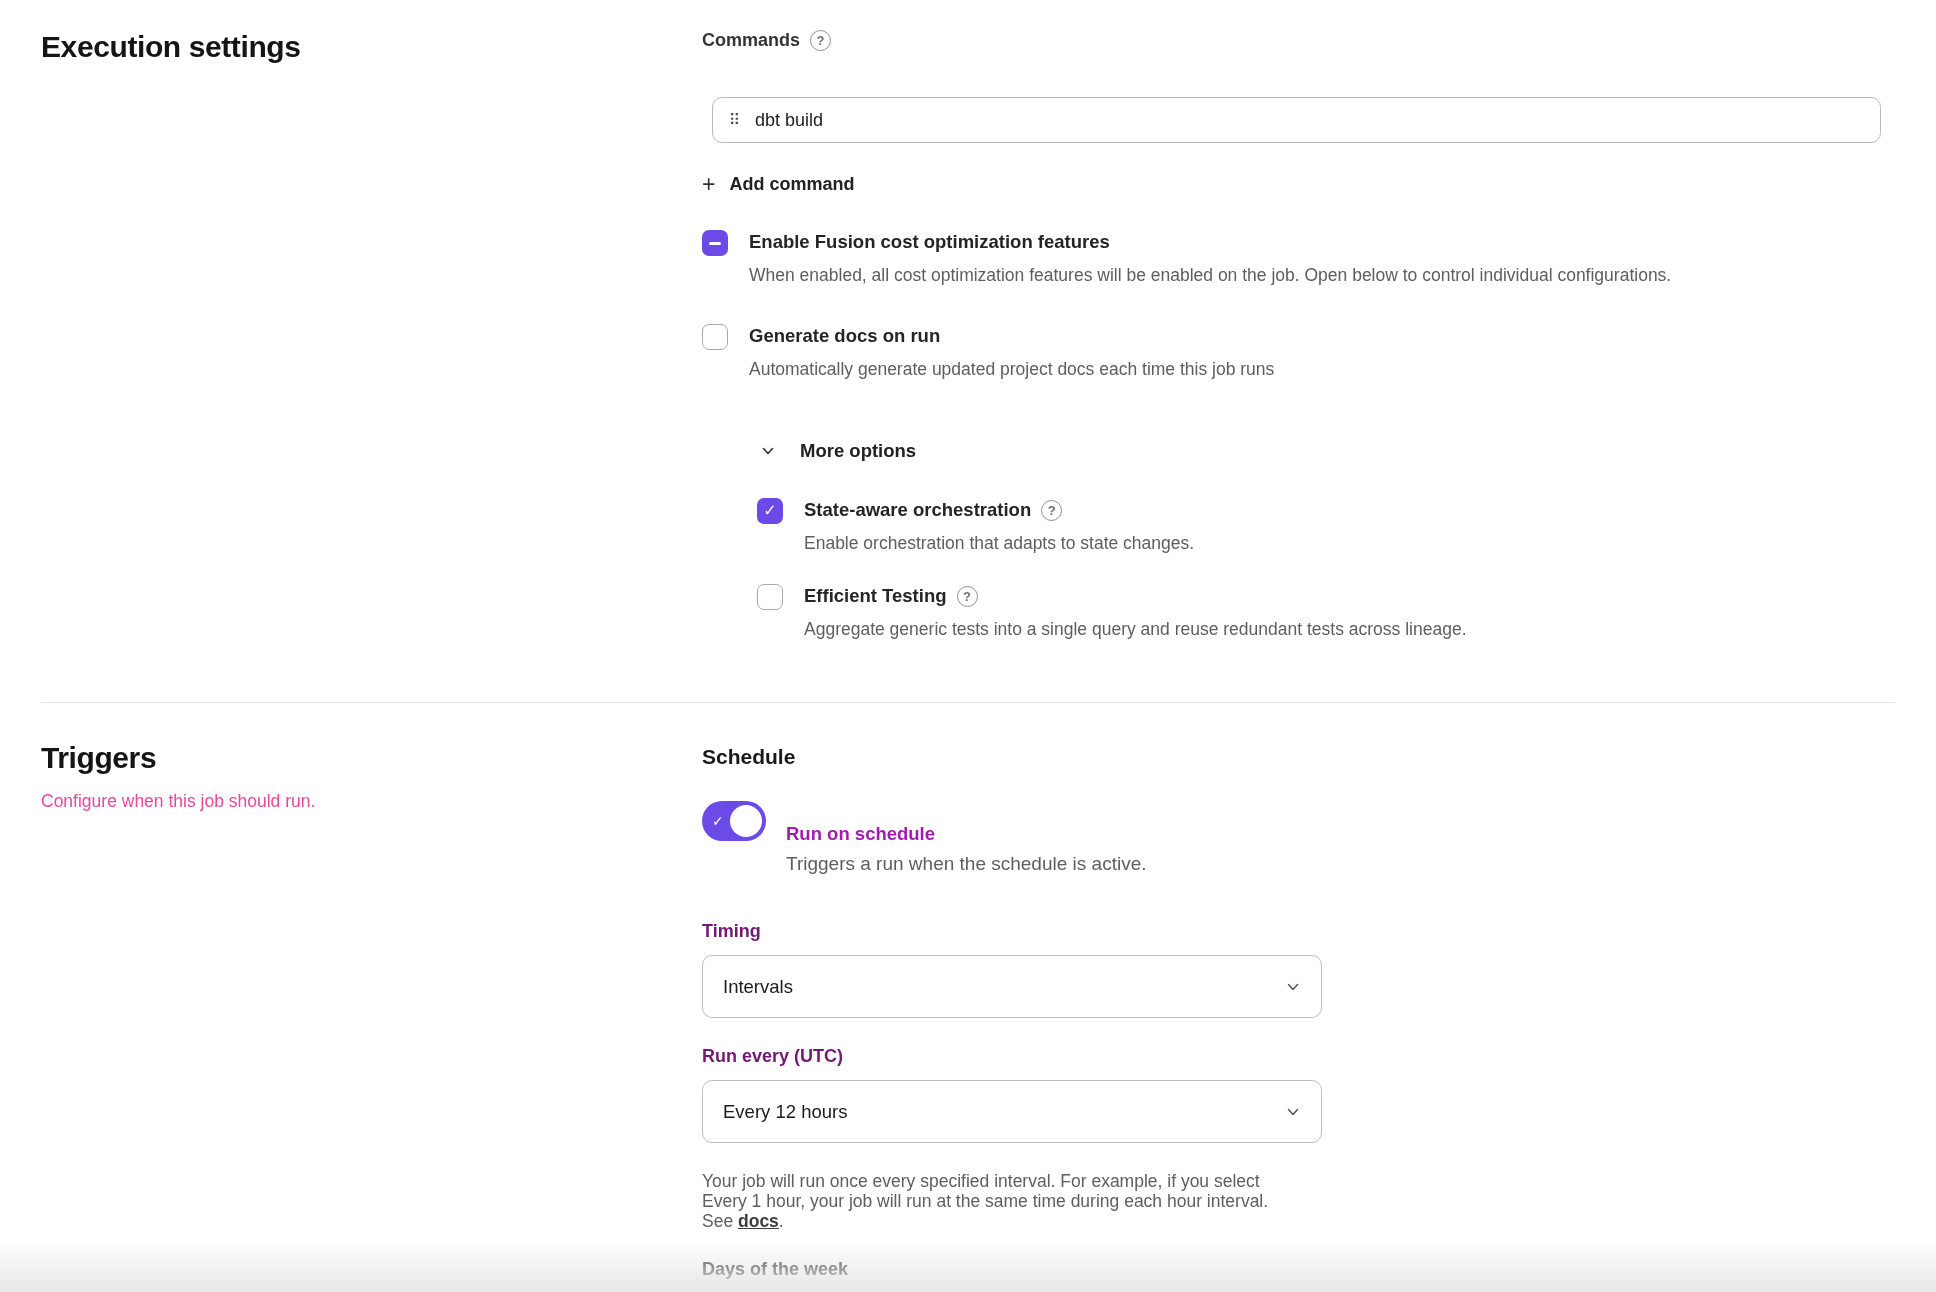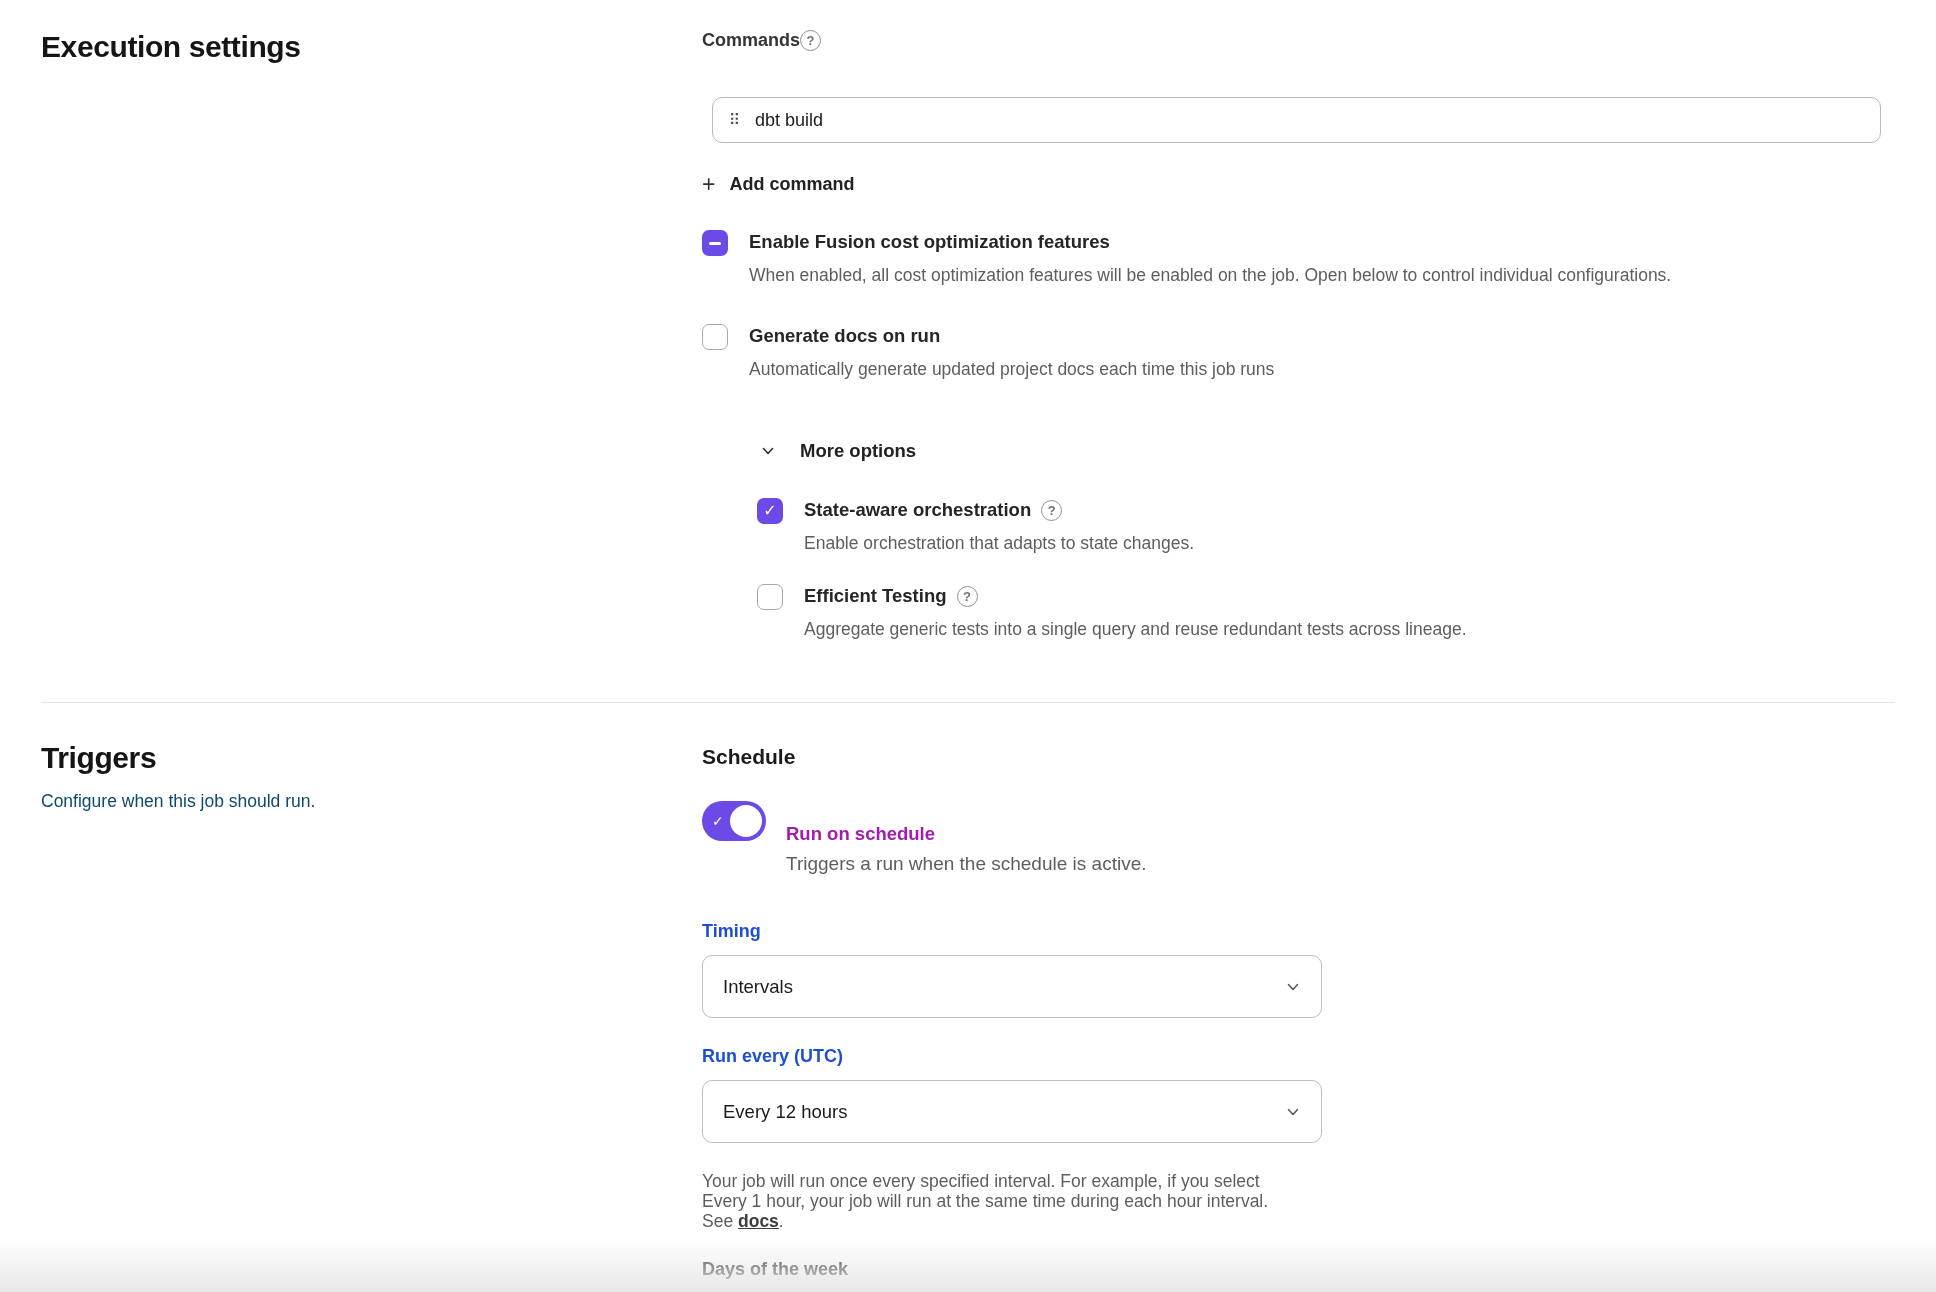--- a/index.html
+++ b/index.html
@@ -11,24 +11,24 @@
     color:#1c1c1c;
     overflow:hidden;
     position:relative;
   }
   .page { padding:30px 41px 0 41px; }
 
   .section { display:grid; grid-template-columns:661px 1fr; align-items:start; }
   .section-title {
     margin:0; font-size:30px; font-weight:700; color:#151515; letter-spacing:-0.4px;
   }
-  .section-subtitle { margin:16px 0 0 0; font-size:17.5px; color:#0c4a6e; }
+  .section-subtitle { margin:16px 0 0 0; font-size:17.5px; color:#ec4899; }
 
   .field-label { font-size:18px; font-weight:700; color:#353535; }
-  .label-row { display:flex; align-items:center; }
+  .label-row { display:flex; align-items:center; gap:10px; }
 
   .help-icon {
     width:21px; height:21px; border:1.5px solid #8f8f8f; border-radius:50%;
     color:#6f6f6f; font-size:13px; font-weight:700;
     display:inline-flex; align-items:center; justify-content:center; flex:0 0 auto;
   }
 
   
   .command-input {
     margin:46px 14px 0 10px; height:46px;
@@ -94,21 +94,21 @@
     position:absolute; top:4px; right:4px; width:32px; height:32px;
     background:#fff; border-radius:50%;
   }
   .toggle .toggle-check {
     position:absolute; left:10px; top:50%; transform:translateY(-50%);
     font-family:"DejaVu Sans", sans-serif; color:#fff; font-size:14px; font-weight:700;
   }
   .toggle-label { font-size:18.5px; font-weight:700; color:#a21caf; margin-top:22px; }
   .toggle-desc { margin-top:8px; font-size:19px; color:#5e5e5e; }
 
-  .input-label { margin-top:46px; font-size:18px; font-weight:700; color:#1d4ed8; }
+  .input-label { margin-top:46px; font-size:18px; font-weight:700; color:#701a75; }
   .input-label.tight { margin-top:28px; }
 
   .select {
     margin-top:13px; width:620px; height:63px;
     border:1px solid #bdbdbd; border-radius:10px; background:#fff; cursor:pointer;
     display:flex; align-items:center; justify-content:space-between; padding:4px 20px;
   }
   .select-value { font-size:18.5px; color:#1b1b1b; }
 
   .help-para { margin-top:28px; width:600px; font-size:17.5px; line-height:20px; color:#5e5e5e; }

